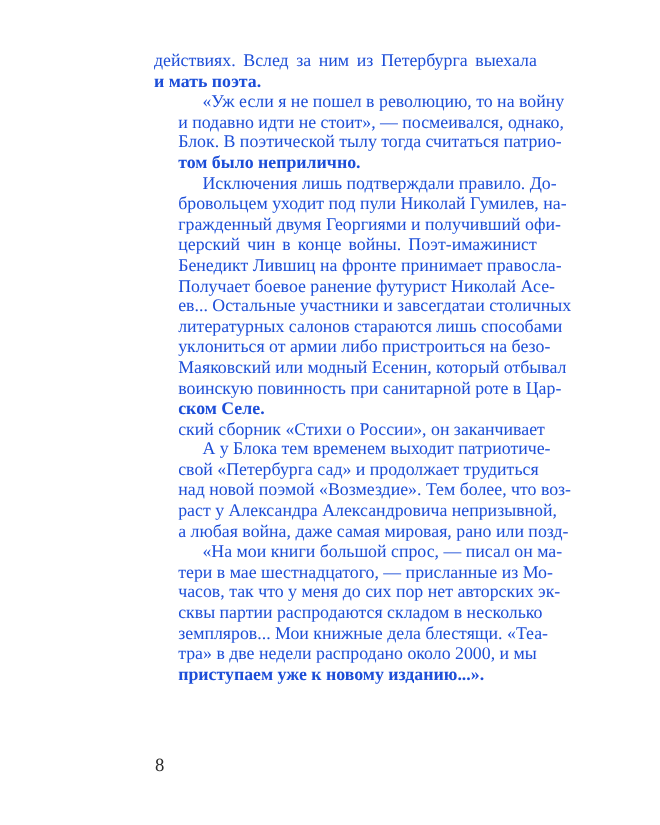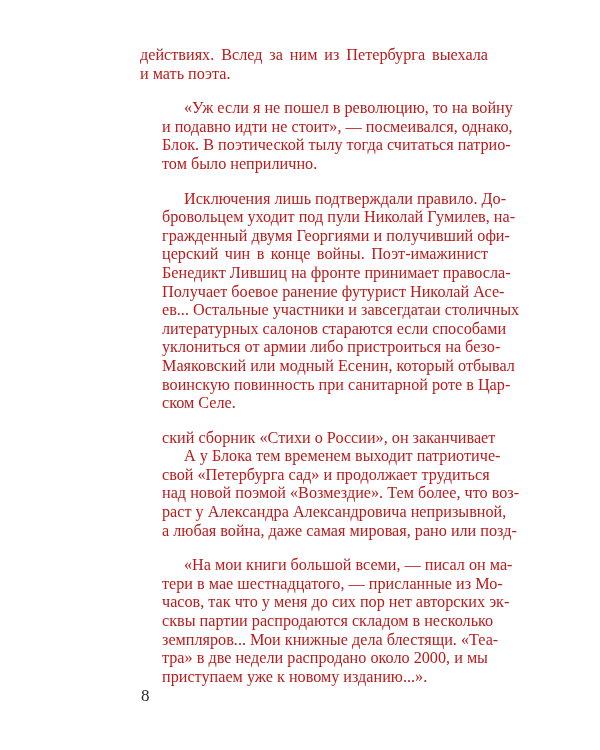--- a/index.html
+++ b/index.html
@@ -5,28 +5,28 @@
   html, body { margin: 0; padding: 0; background: #ffffff; }
   body { width: 600px; height: 750px; position: relative; overflow: hidden; }
   .page {
     position: absolute;
     left: 140px;
     top: 46px;
     width: 348px;
     font-family: "Liberation Serif", "DejaVu Serif", serif;
     font-size: 16.2px;
     line-height: 18.6px;
-    color: #b91c1c;
+    color: #1d4ed8;
     text-align: justify;
     hyphens: manual;
   }
   .page p { margin: 0; }
-  .page p.indent { text-indent: 22px; margin-top: 16px; }
+  .page p.indent { text-indent: 22px; }
   .line { display: block; text-align: justify; text-align-last: justify; white-space: nowrap; }
-  .line.last { text-align-last: left; }
+  .line.last { text-align-last: left; font-weight: bold; }
   .pagenum {
     position: absolute;
     left: 141px;
     top: 686px;
     font-family: "Liberation Serif", "DejaVu Serif", serif;
     font-size: 17px;
     color: #2a2a2a;
   }
 </style>
 </head>
@@ -44,36 +44,36 @@
     <span class="line last">том было неприлично.</span>
   </p>
   <p class="indent">
     <span class="line" style="padding-left:22px">Исключения лишь подтверждали правило. До-</span>
     <span class="line">бровольцем уходит под пули Николай Гумилев, на-</span>
     <span class="line">гражденный двумя Георгиями и получивший офи-</span>
     <span class="line">церский чин в конце войны. Поэт-имажинист</span>
     <span class="line">Бенедикт Лившиц на фронте принимает правосла-</span>
     <span class="line">Получает боевое ранение футурист Николай Асе-</span>
     <span class="line">ев... Остальные участники и завсегдатаи столичных</span>
-    <span class="line">литературных салонов стараются если способами</span>
+    <span class="line">литературных салонов стараются лишь способами</span>
     <span class="line">уклониться от армии либо пристроиться на безо-</span>
     <span class="line">Маяковский или модный Есенин, который отбывал</span>
     <span class="line">воинскую повинность при санитарной роте в Цар-</span>
     <span class="line last">ском Селе.</span>
   </p>
   <p class="indent">
     <span class="line">ский сборник «Стихи о России», он заканчивает</span>
     <span class="line" style="padding-left:22px">А у Блока тем временем выходит патриотиче-</span>
     <span class="line">свой «Петербурга сад» и продолжает трудиться</span>
     <span class="line">над новой поэмой «Возмездие». Тем более, что воз-</span>
     <span class="line">раст у Александра Александровича непризывной,</span>
     <span class="line">а любая война, даже самая мировая, рано или позд-</span>
   </p>
   <p class="indent">
-    <span class="line" style="padding-left:22px">«На мои книги большой всеми, — писал он ма-</span>
+    <span class="line" style="padding-left:22px">«На мои книги большой спрос, — писал он ма-</span>
     <span class="line">тери в мае шестнадцатого, — присланные из Мо-</span>
     <span class="line">часов, так что у меня до сих пор нет авторских эк-</span>
     <span class="line">сквы партии распродаются складом в несколько</span>
     <span class="line">земпляров... Мои книжные дела блестящи. «Теа-</span>
     <span class="line">тра» в две недели распродано около 2000, и мы</span>
     <span class="line last">приступаем уже к новому изданию...».</span>
   </p>
 </div>
 
 <div class="pagenum">8</div>

